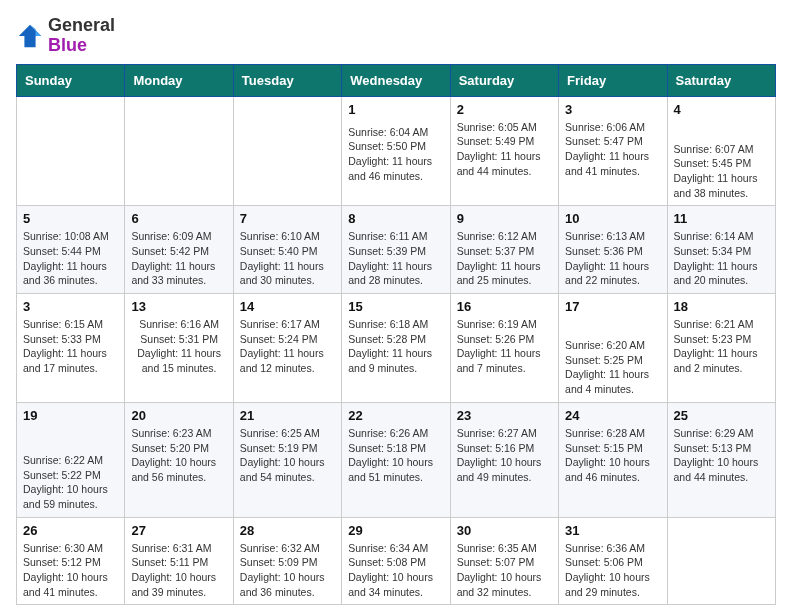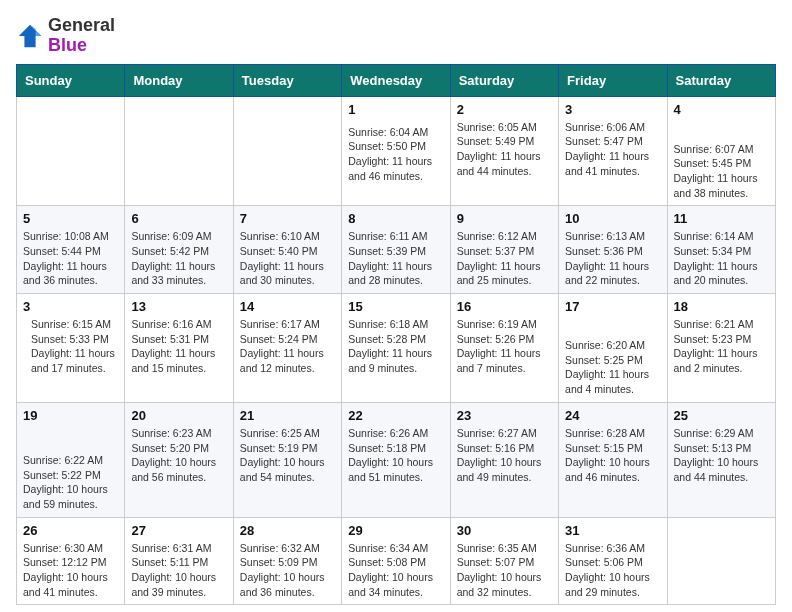--- a/index.html
+++ b/index.html
@@ -186,27 +186,27 @@
         <td>
           <div class="day-number">11</div>
           <div class="day-info" style="white-space: pre-line;">Sunrise: 6:14 AM
 Sunset: 5:34 PM
 Daylight: 11 hours and 20 minutes.</div>
         </td>
       </tr>
       <tr>
         <td>
           <div class="day-number">3</div>
-          <div class="day-info" style="white-space: pre-line; margin-left: 8px;">Sunrise: 6:15 AM
+          <div class="day-info" style="white-space: pre-line;">Sunrise: 6:15 AM
 Sunset: 5:33 PM
 Daylight: 11 hours and 17 minutes.</div>
         </td>
         <td>
           <div class="day-number">13</div>
-          <div class="day-info" style="white-space: pre-line;">Sunrise: 6:16 AM
+          <div class="day-info" style="white-space: pre-line; text-align: center;">Sunrise: 6:16 AM
 Sunset: 5:31 PM
 Daylight: 11 hours and 15 minutes.</div>
         </td>
         <td>
           <div class="day-number">14</div>
           <div class="day-info" style="white-space: pre-line;">Sunrise: 6:17 AM
 Sunset: 5:24 PM
 Daylight: 11 hours and 12 minutes.</div>
         </td>
         <td>
@@ -275,21 +275,21 @@
           <div class="day-number">25</div>
           <div class="day-info" style="white-space: pre-line;">Sunrise: 6:29 AM
 Sunset: 5:13 PM
 Daylight: 10 hours and 44 minutes.</div>
         </td>
       </tr>
       <tr>
         <td>
           <div class="day-number">26</div>
           <div class="day-info" style="white-space: pre-line;">Sunrise: 6:30 AM
-Sunset: 12:12 PM
+Sunset: 5:12 PM
 Daylight: 10 hours and 41 minutes.</div>
         </td>
         <td>
           <div class="day-number">27</div>
           <div class="day-info" style="white-space: pre-line;">Sunrise: 6:31 AM
 Sunset: 5:11 PM
 Daylight: 10 hours and 39 minutes.</div>
         </td>
         <td>
           <div class="day-number">28</div>

